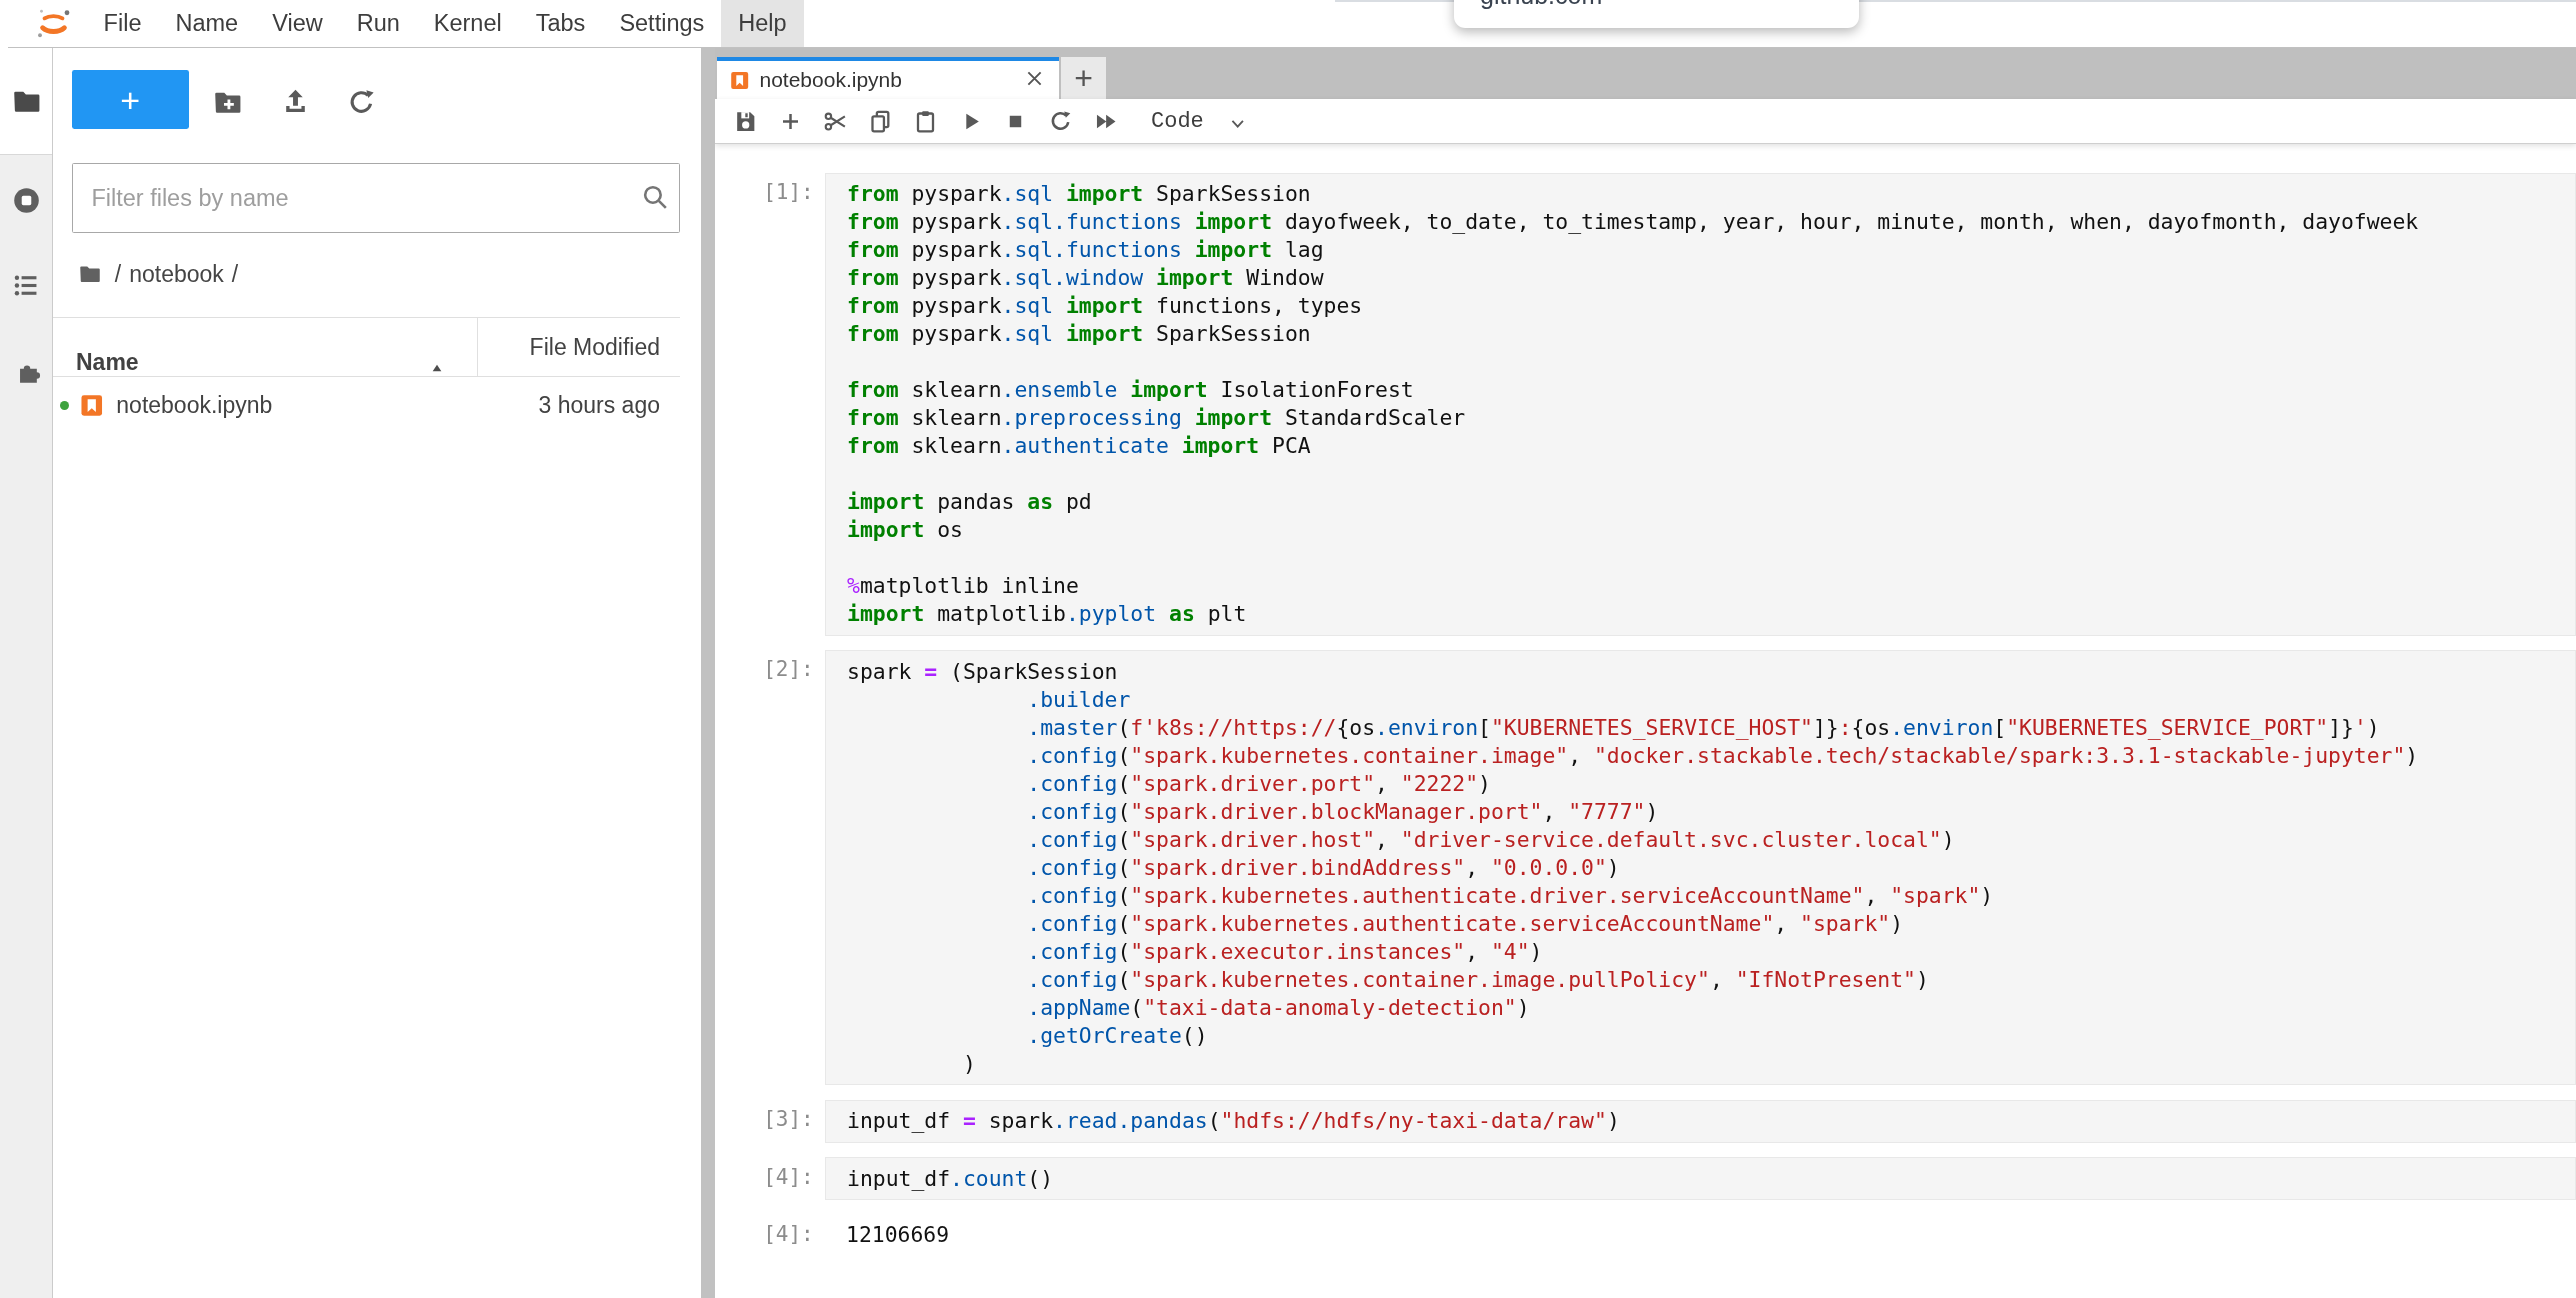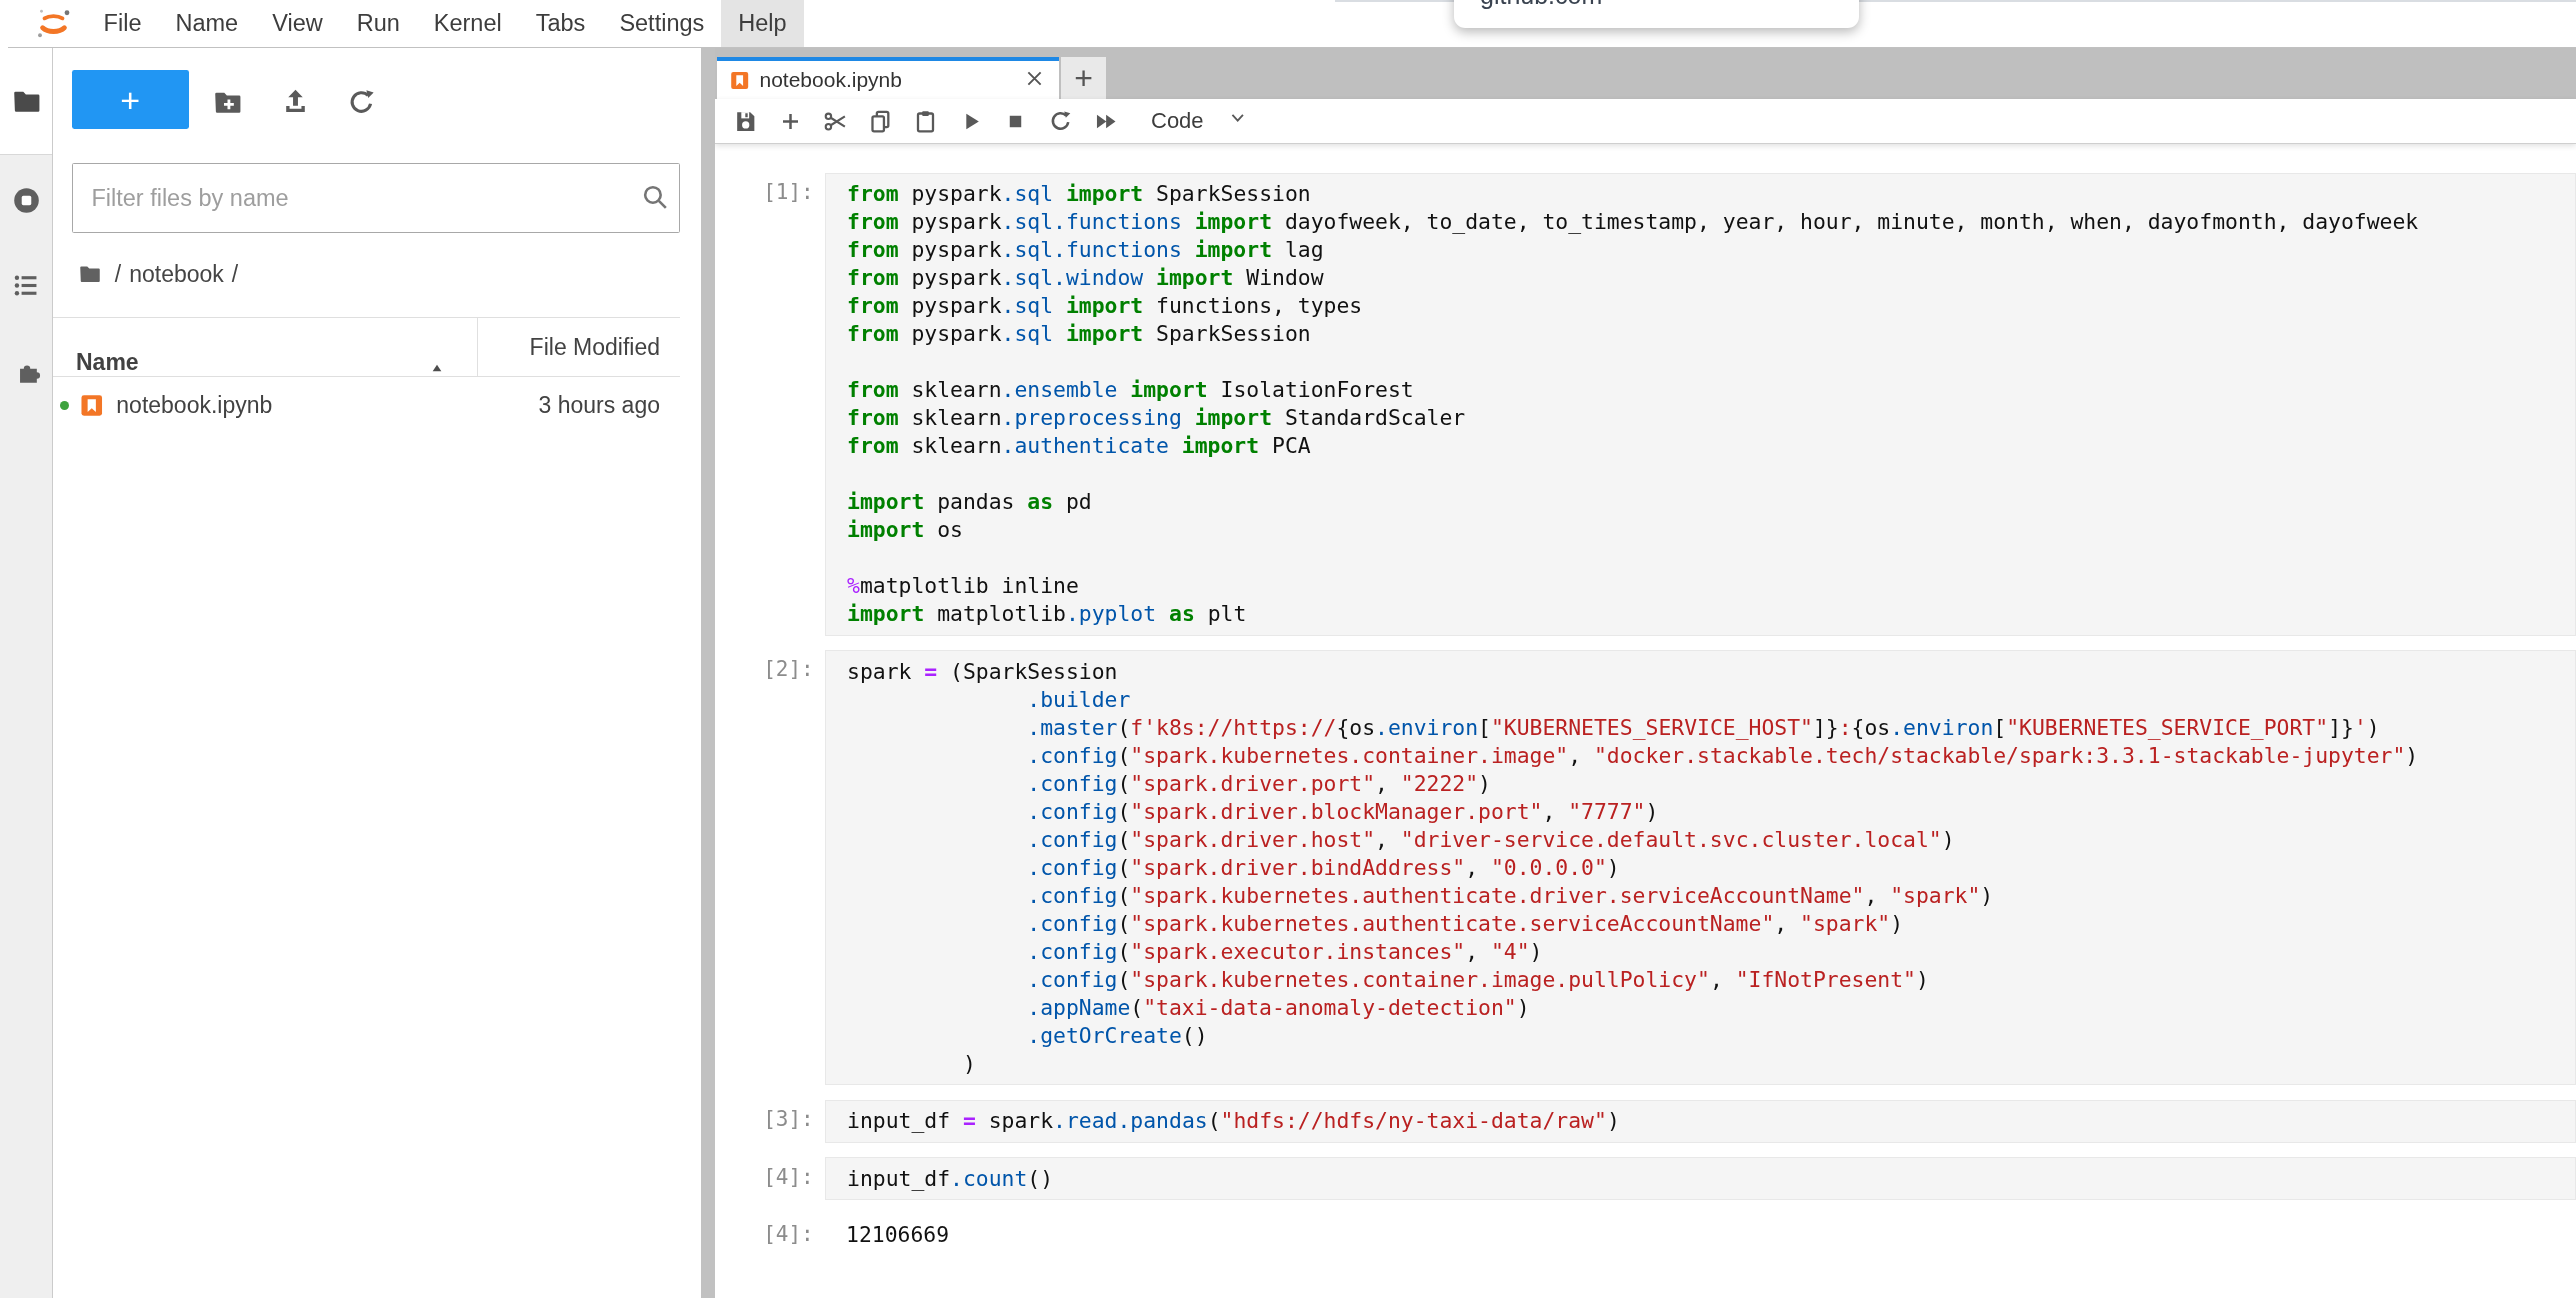--- a/index.html
+++ b/index.html
@@ -95,21 +95,21 @@
     position:absolute; left:346px; top:9px; width:45px; height:42px; background:#e9e9e9;
     border:none; font-size:32px; font-weight:300; color:#555; cursor:pointer; line-height:1;
   }
   .toolbar {
     height:45px; background:#fff; border-bottom:1.6px solid #cfcfcf;
     box-shadow:0 2.4px 5.7px rgba(0,0,0,0.12);
     display:flex; align-items:center; padding-left:8px; position:relative; z-index:2;
   }
   .tb-btn { width:45px; height:44px; background:none; border:none; display:flex; align-items:center; justify-content:center; cursor:pointer; }
   .tb-btn svg { width:25px; height:25px; }
-  .mode-select { display:flex; align-items:flex-start; margin-left:23px; cursor:pointer; }
+  .mode-select { display:flex; align-items:flex-end; margin-left:23px; cursor:pointer;font-family:Liberation Mono, monospace; }
   .mode-label { font-size:22px; color:#3d3d3d; }
   .mode-select svg { width:19.4px; height:19.4px; margin-left:24px; }
   
   .nbarea { position:absolute; left:0; right:0; top:97px; bottom:0; overflow:hidden; padding-top:27.5px; background:#fff; }
   .cell { display:flex; margin-bottom:14.6px; }
   .prompt {
     flex:0 0 110px; text-align:right; padding:7.3px 11.3px 0 0;
     font-family:"DejaVu Sans Mono",monospace; font-size:21px; color:#8c8c8c; white-space:nowrap;
   }
   .input { flex:1; background:#f5f5f5; border:0.8px solid #e8e8e8; padding:6.5px 0 6.5px 21px; min-width:0; overflow:hidden; cursor:text; }

